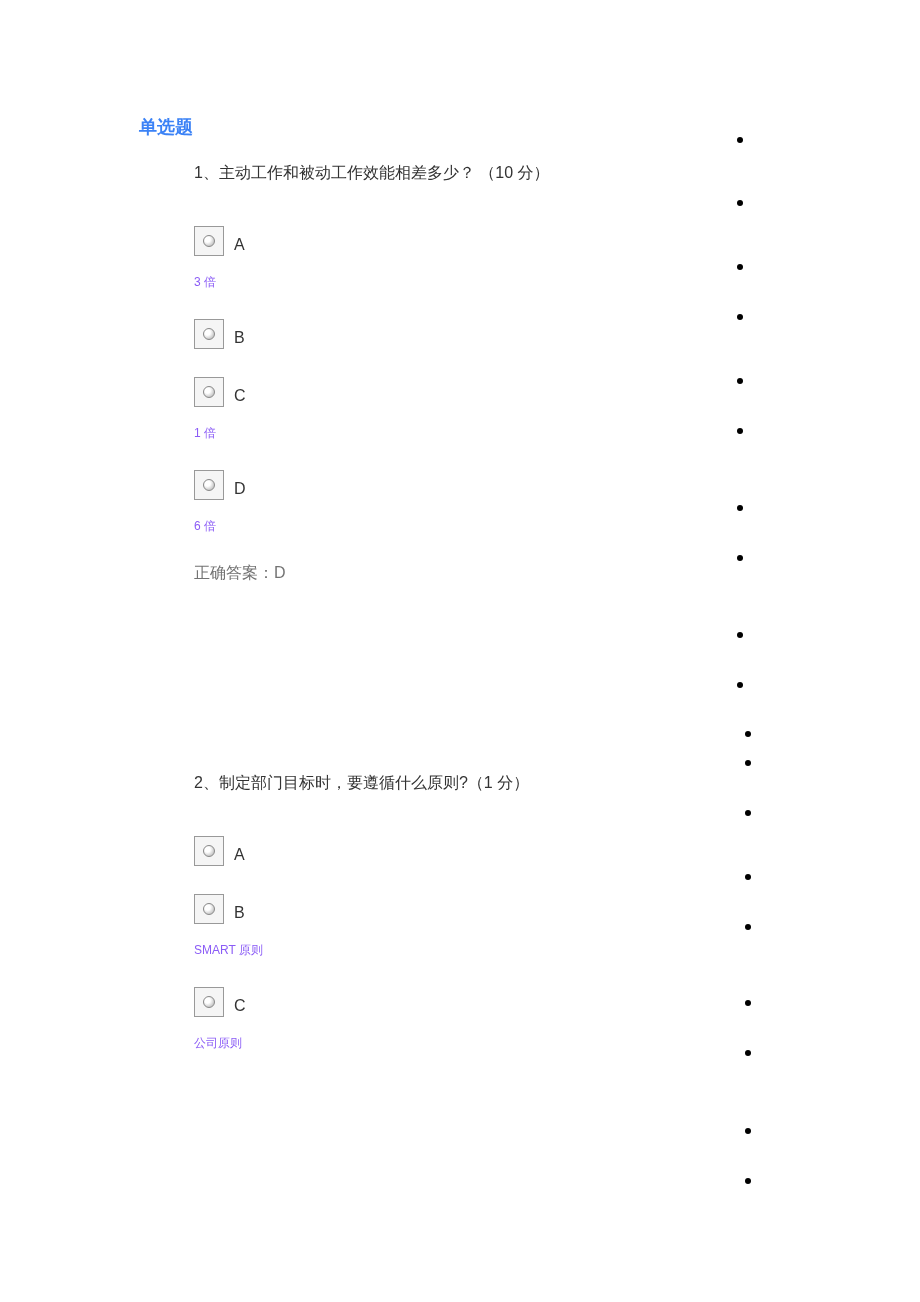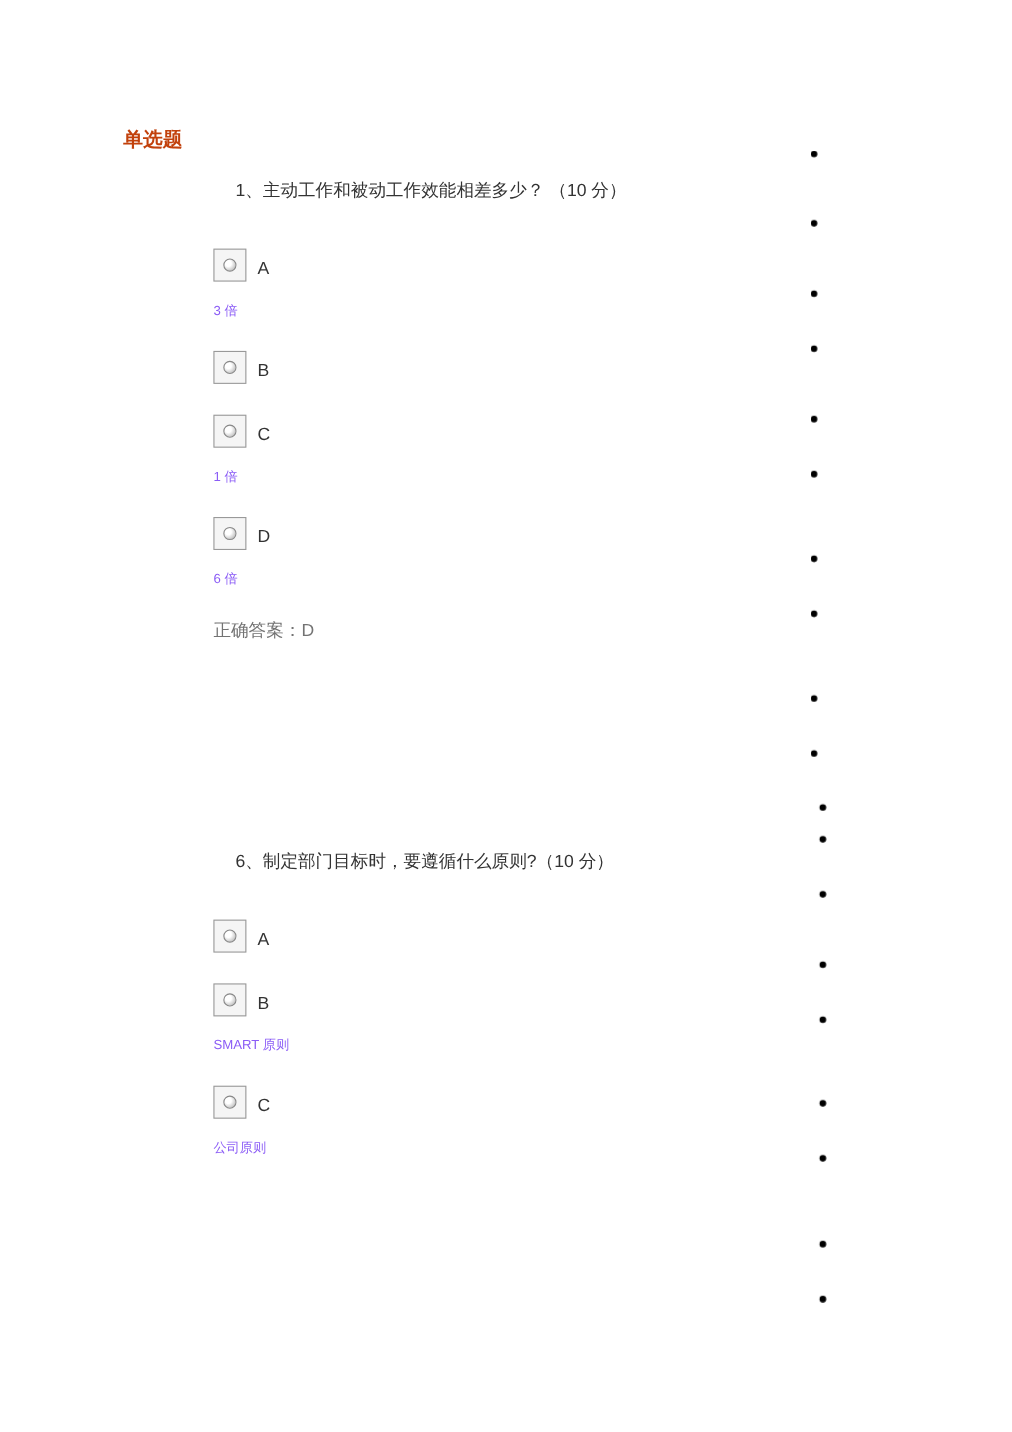--- a/index.html
+++ b/index.html
@@ -10,37 +10,36 @@
     body {
       font-family: "Microsoft YaHei", "SimSun", sans-serif;
       background: #ffffff;
       width: 920px;
       height: 1302px;
       position: relative;
       color: #333;
     }
     .section-title {
       position: absolute;
-      left: 112px;
+      left: 139px;
       top: 115px;
       font-size: 18px;
       font-weight: bold;
-      color: #c2410c;
+      color: #3b82f6;
     }
     .question-block {
       position: absolute;
       left: 194px;
     }
     .q1 { top: 163px; }
     .q2 { top: 773px; }
     .question-text {
       font-size: 16px;
       color: #333;
       margin-bottom: 42px;
-      margin-left: 20px;
     }
     .option-group {
       margin-bottom: 28px;
     }
     .option-row {
       display: flex;
       align-items: flex-end;
       gap: 10px;
       margin-bottom: 18px;
     }
@@ -131,21 +130,21 @@
         </div>
       <span class="option-letter">D</span>
     </div>
     <div class="option-text">6 倍</div>
   </div>
 
   <div class="correct-answer">正确答案：D</div>
 </div>
 
 <div class="question-block q2">
-  <div class="question-text">6、制定部门目标时，要遵循什么原则?（10 分）</div>
+  <div class="question-text">2、制定部门目标时，要遵循什么原则?（1 分）</div>
 
   <div class="option-group">
     <div class="option-row">
       <div class="radio-box">
           <div class="radio-inner"></div>
         </div>
       <span class="option-letter">A</span>
     </div>
   </div>
 

